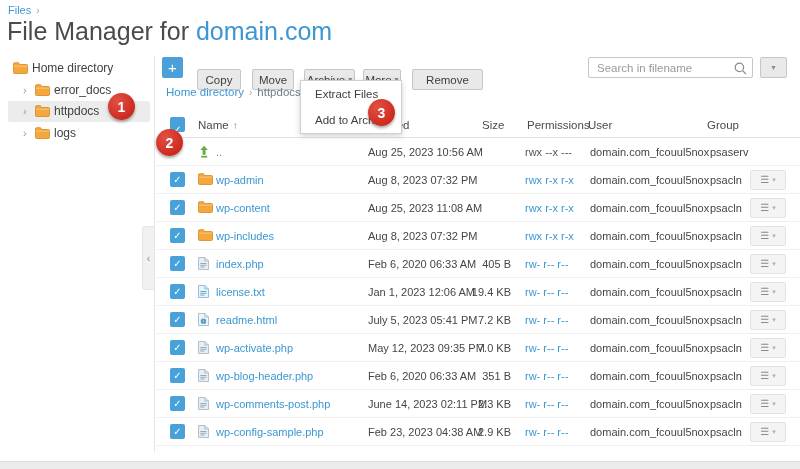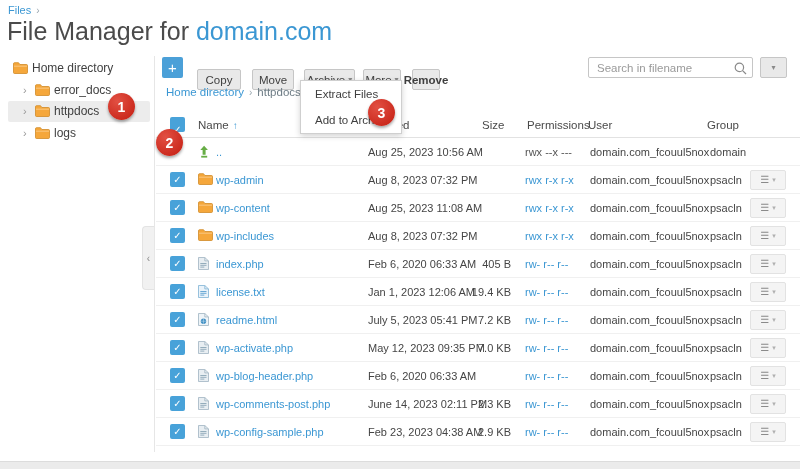--- a/index.html
+++ b/index.html
@@ -29,21 +29,21 @@
     display:flex; align-items:center; justify-content:center; color:#8a8a8a; font-size:10px; cursor:pointer; }
 
   
   .btn-plus { position:absolute; left:162px; top:57px; width:21px; height:21px; background:#4ba0d8; border:none;
     border-radius:2px; color:#fff; font-size:15px; line-height:19px; text-align:center; cursor:pointer; }
   .tb-btn { position:absolute; top:57px; height:21px; background:#e9e9e9; border:1px solid #c6c6c6; border-radius:2px;
     font-family:inherit; font-size:11.5px; color:#3f3f3f; display:flex; align-items:center; justify-content:center;
     gap:3px; cursor:pointer; padding:0 2px;margin-top:12px; }
   .tb-btn .caret { color:#8a8a8a; font-size:8px; line-height:8px; }
   .b-copy { left:197px; width:44px; } .b-move { left:252px; width:42px; } .b-archive { left:304px; width:51px; }
-  .b-more { left:363px; width:38px; } .b-remove { left:412px; width:28px;font-weight:bold; }
+  .b-more { left:363px; width:38px; } .b-remove { left:412px; width:71px; }
 
   .search-wrap { position:absolute; left:588px; top:57px; width:165px; height:21px; }
   .search-wrap input { width:100%; height:100%; border:1px solid #c6c6c6; border-radius:2px; font-family:inherit;
     font-size:11.5px; color:#3f3f3f; padding:0 24px 0 8px; }
   .search-wrap input::placeholder { color:#9a9a9a; }
   .search-icon { position:absolute; right:6px; top:4px; }
   .search-side-btn { position:absolute; left:760px; top:57px; width:27px; height:21px; background:#e9e9e9;
     border:1px solid #c6c6c6; border-radius:2px; color:#8a8a8a; font-size:8px; cursor:pointer; }
 
   
@@ -203,21 +203,21 @@
 
       <span class="cell c-icon"><svg width="13" height="13" viewBox="0 0 13 13">
               <path d="M6.1.8 9.9 5H7.6v4.8H4.6V5H2.3z" fill="#67ad45"></path>
               <path d="M3.2 11.7h6" stroke="#67ad45" stroke-width="1.8"></path>
             </svg></span>
       <a href="#" class="cell c-name">..</a>
       <span class="cell c-mod">Aug 25, 2023 10:56 AM</span>
       <span class="cell c-size"></span>
       <a href="#" class="cell c-perm perm-plain">rwx --x ---</a>
       <span class="cell c-user">domain.com_fcouul5nox</span>
-      <span class="cell c-group">domain</span>
+      <span class="cell c-group">psaserv</span>
 
     </div>
         <div class="trow">
       <span class="checkbox">✓</span>
       <span class="cell c-icon"><svg width="15" height="12" viewBox="0 0 15 12">
               <path d="M.5 1.7c0-.6.4-1 1-1h4l1.4 1.8h6.6c.6 0 1 .4 1 1v7c0 .6-.4 1-1 1h-12c-.6 0-1-.4-1-1z" fill="#f5a73b" stroke="#d08a27" stroke-width=".8"></path>
               <path d="M1 4.2h13" stroke="#fff" stroke-width=".8" opacity=".45"></path>
             </svg></span>
       <a href="#" class="cell c-name">wp-admin</a>
       <span class="cell c-mod">Aug 8, 2023 07:32 PM</span>
@@ -353,20 +353,21 @@
     </div>
         <div class="trow">
       <span class="checkbox">✓</span>
       <span class="cell c-icon"><svg width="11" height="13" viewBox="0 0 11 13">
               <path d="M.5.5h6.3l3.7 3.4v8.6H.5z" fill="#e8eef2" stroke="#9fb4c2" stroke-width=".8"></path>
               <path d="M6.8.5v3.4h3.7" fill="none" stroke="#9fb4c2" stroke-width=".8"></path>
               <path d="M2.3 6.5h6.2M2.3 8.3h6.2M2.3 10.1h4" stroke="#8aa5b5" stroke-width=".9"></path>
             </svg></span>
       <a href="#" class="cell c-name">wp-blog-header.php</a>
       <span class="cell c-mod">Feb 6, 2020 06:33 AM</span>
+      <span class="cell c-size">351 B</span>
       <a href="#" class="cell c-perm perm-link">rw- r-- r--</a>
       <span class="cell c-user">domain.com_fcouul5nox</span>
       <span class="cell c-group">psacln</span>
       <span class="c-menu">
         <button class="row-menu-btn">
           <span>☰</span>
           <span class="mcaret">▾</span>
         </button>
       </span>
     </div>

